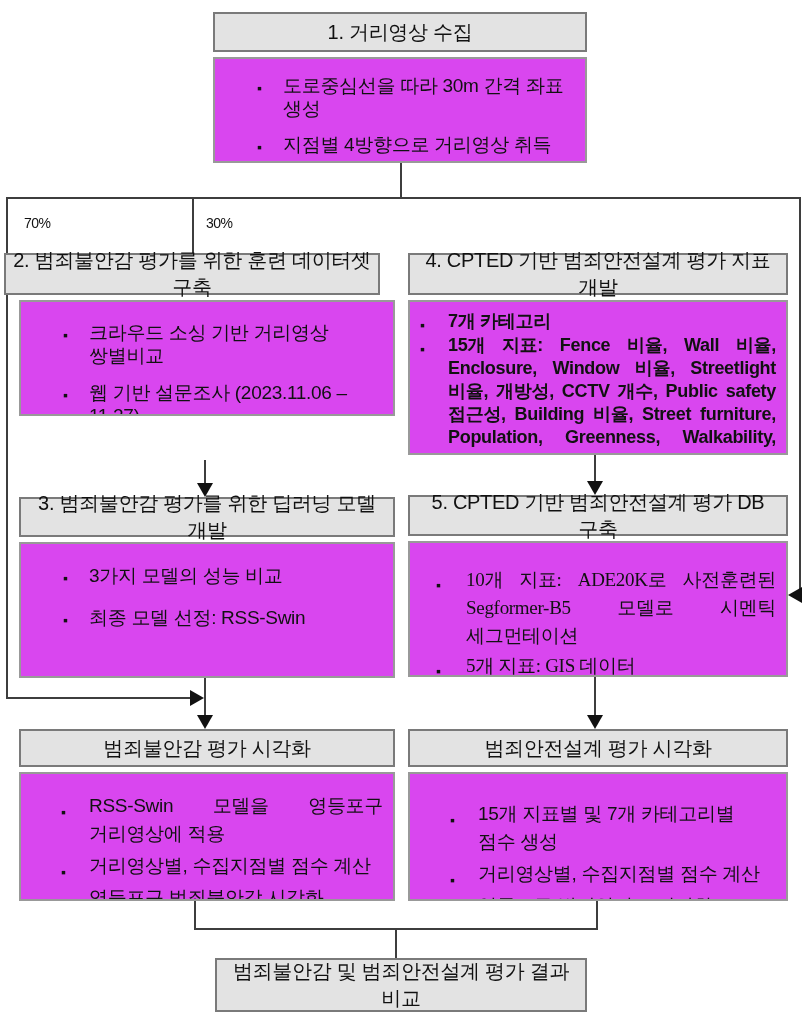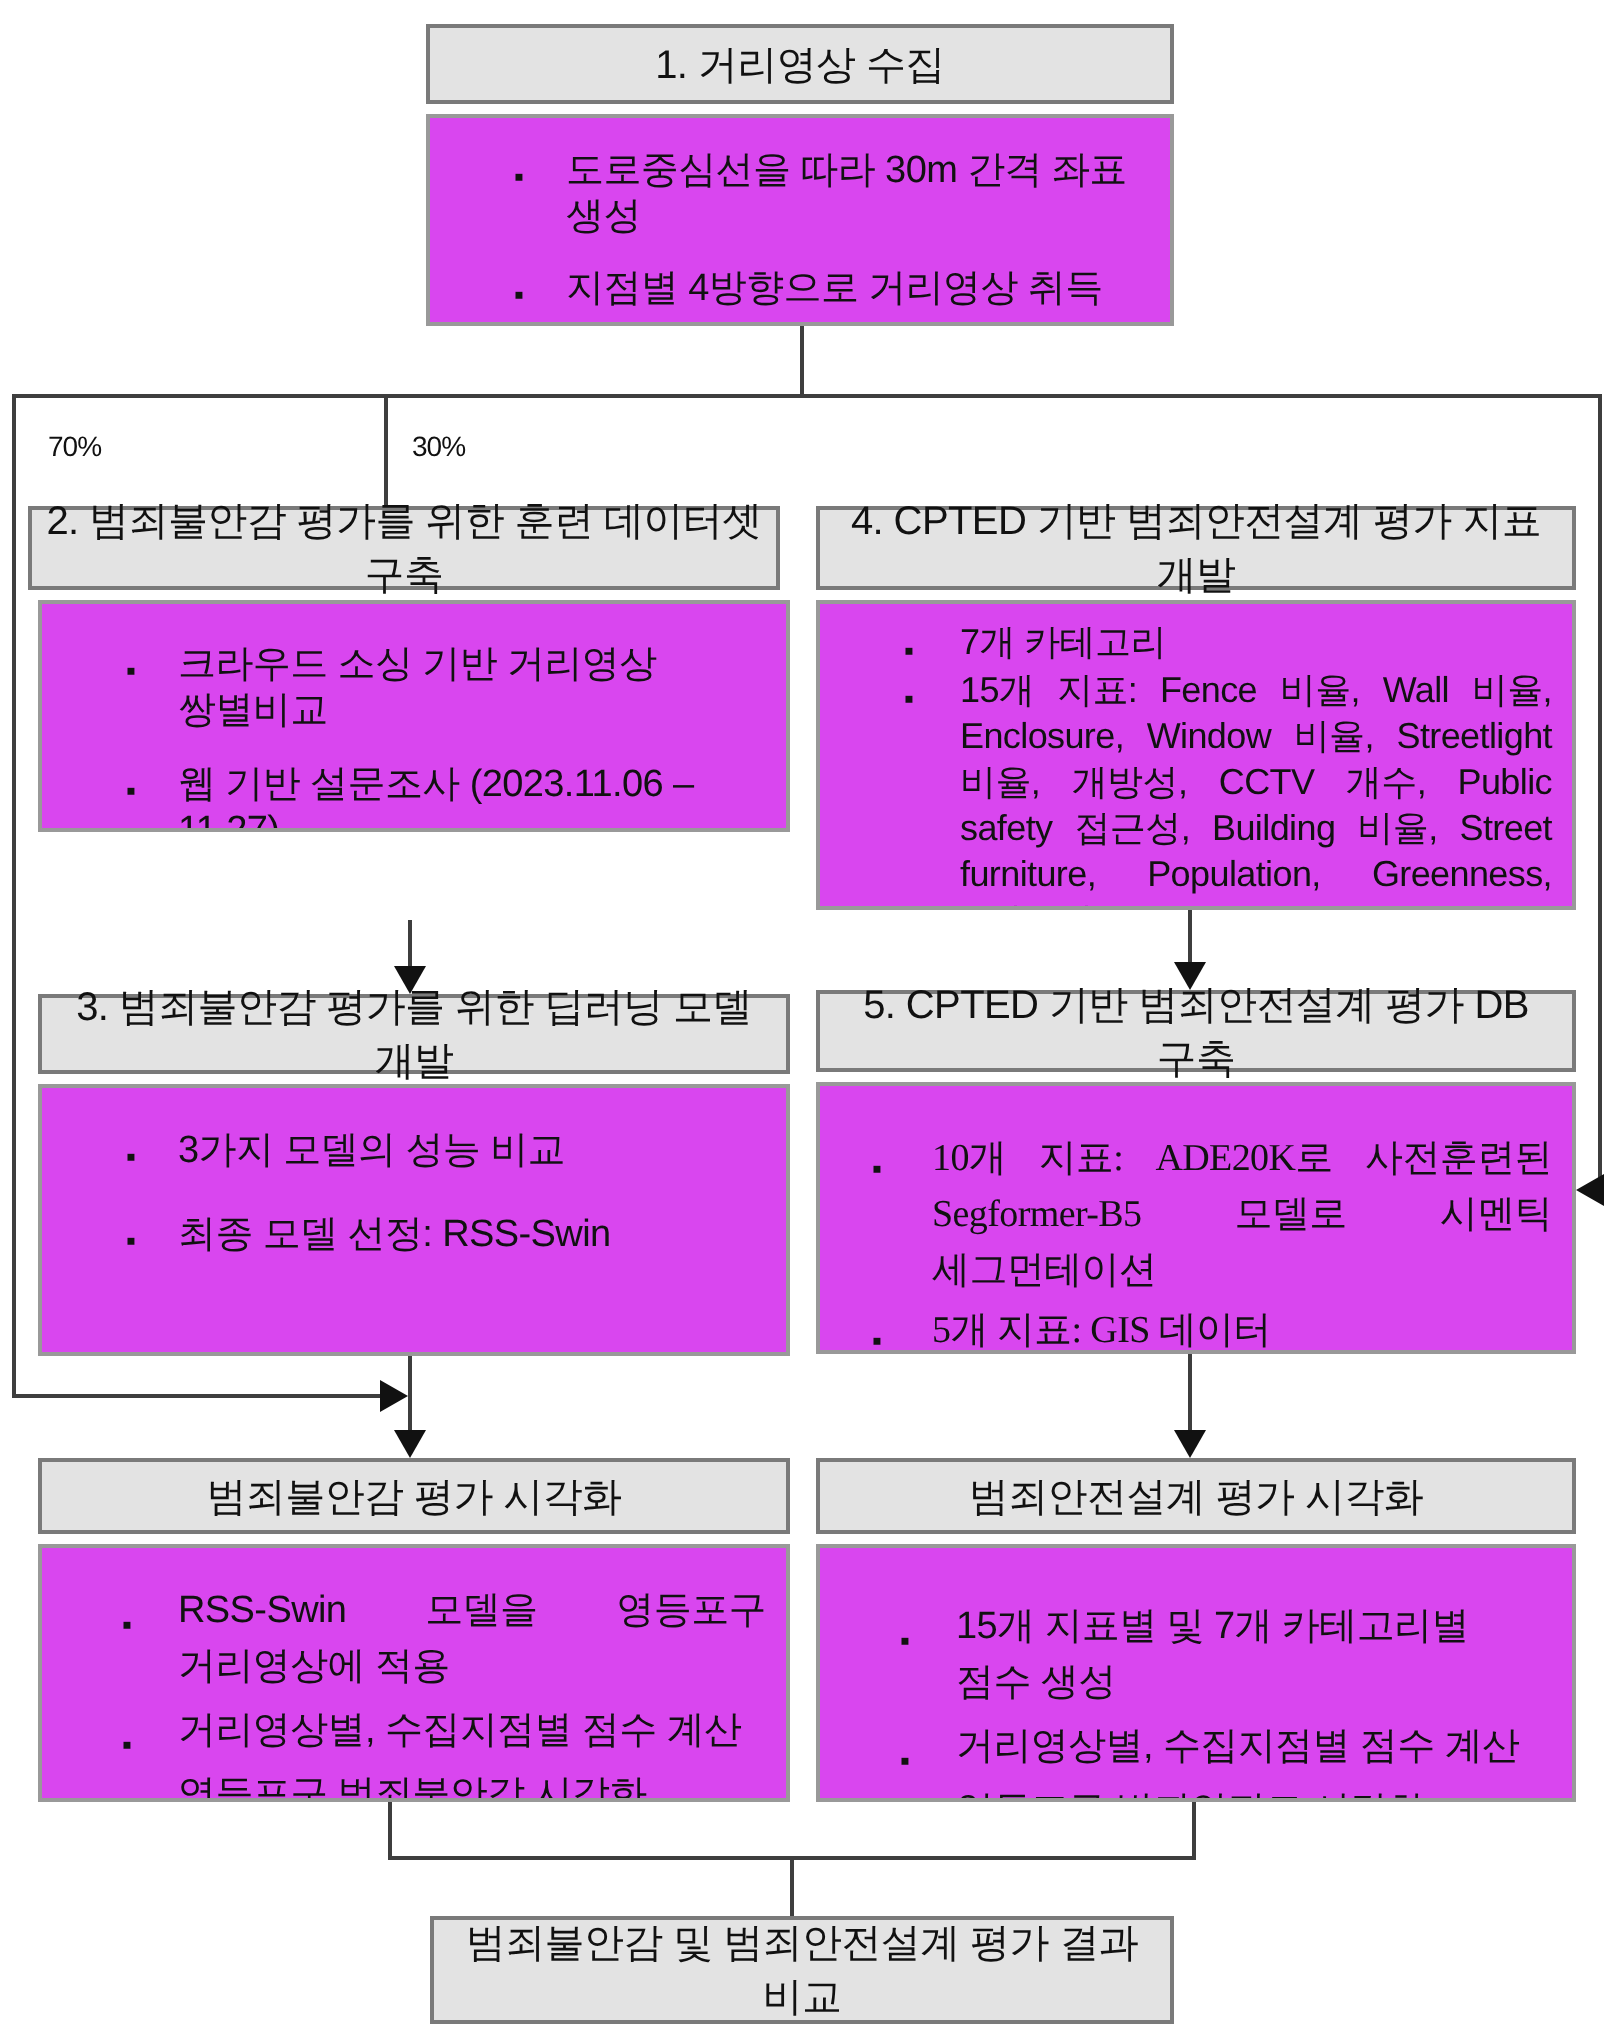--- a/index.html
+++ b/index.html
@@ -28,21 +28,21 @@
   
   .d-step1{padding:15px 14px 0 42px;}
   .d-step1 li{padding-left:26px;margin-bottom:13px;line-height:23px;}
   .d-step1 li::before{top:3px;}
   .d-step2{padding:19px 12px 0 42px;}
   .d-step2 li{padding-left:26px;margin-bottom:14px;line-height:23px;}
   .d-step2 li::before{top:3px;}
   .d-step3{padding:20px 12px 0 42px;}
   .d-step3 li{padding-left:26px;margin-bottom:19px;line-height:23px;}
   .d-step3 li::before{top:3px;}
-  .d-step4{padding:8px 10px 0 42px;font-size:18px;}
+  .d-step4{padding:8px 10px 0 10px;font-size:18px;font-weight:bold;}
   .d-step4 li{padding-left:28px;margin-bottom:1px;line-height:23px;text-align:justify;}
   .d-step4 li::before{top:4px;}
   .d-step5{padding:23px 10px 0 26px;font-family:Liberation Serif, serif;}
   .d-step5 li{padding-left:30px;margin-bottom:2px;line-height:28px;text-align:justify;}
   .d-step5 li::before{top:6px;}
   .d-vizl{padding:18px 10px 0 40px;}
   .d-vizl li{padding-left:28px;margin-bottom:4px;line-height:28px;text-align:justify;}
   .d-vizl li::before{top:6px;}
   .d-vizr{padding:26px 10px 0 40px;}
   .d-vizr li{padding-left:28px;margin-bottom:4px;line-height:28px;}
@@ -71,21 +71,21 @@
 
 <div class="vline" style="left:400px;top:163px;height:35px;"></div>
 <div class="hline" style="left:6px;top:197px;width:795px;"></div>
 <div class="vline" style="left:6px;top:197px;height:502px;"></div>
 <div class="vline" style="left:192px;top:197px;height:57px;"></div>
 <div class="vline" style="left:799px;top:197px;height:398px;"></div>
 <div class="arr arr-left" style="left:788px;top:587px;"></div>
 <div class="pct" style="left:24px;top:215px;">70%</div>
 <div class="pct" style="left:206px;top:215px;">30%</div>
 
-<div class="node" style="left:14px;top:253px;width:376px;height:42px;">2. 범죄불안감 평가를 위한 훈련 데이터셋 구축</div>
+<div class="node" style="left:4px;top:253px;width:376px;height:42px;">2. 범죄불안감 평가를 위한 훈련 데이터셋 구축</div>
 <div class="detail d-step2" style="left:19px;top:300px;width:376px;height:116px;">
   <ul>
     <li>크라우드 소싱 기반 거리영상 쌍별비교</li>
     <li>웹 기반 설문조사 (2023.11.06 – 11.27)</li>
     <li>응답 데이터셋: 171,942</li>
 
   </ul>
 </div>
 
 <div class="node" style="left:408px;top:253px;width:380px;height:42px;">4. CPTED 기반 범죄안전설계 평가 지표 개발</div>

